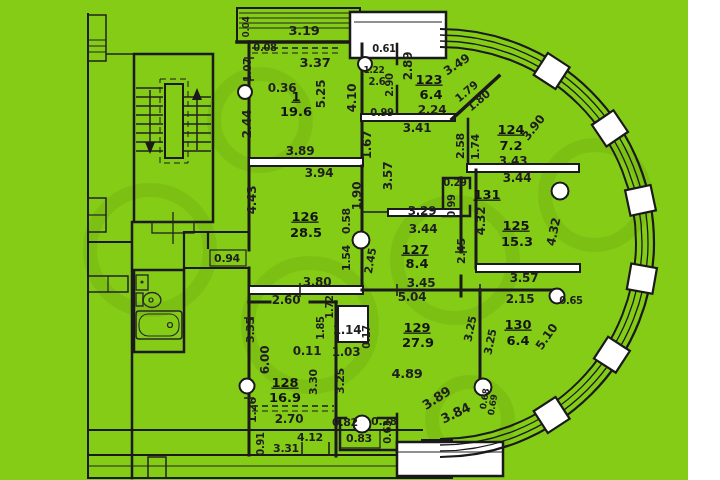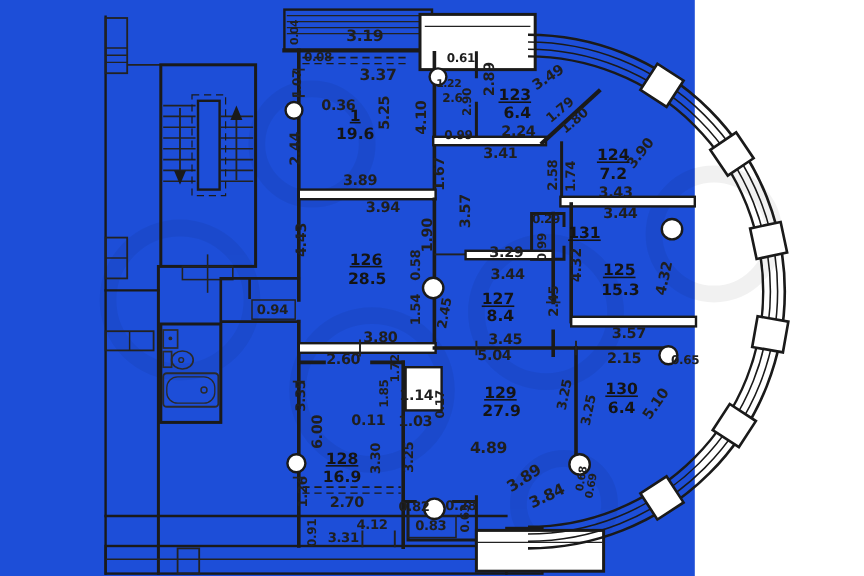--- a/index.html
+++ b/index.html
@@ -1,17 +1,17 @@
 <!DOCTYPE html>
 <html><head>
 <meta charset="utf-8">
 <style>
   html,body{margin:0;padding:0;background:#ffffff;}
   body{width:720px;height:480px;overflow:hidden;font-family:"DejaVu Sans","Liberation Sans",sans-serif;}
-  #plan-wrap{position:relative;width:579px;height:480px;background:#1d4ed8;}
+  #plan-wrap{position:relative;width:688px;height:480px;background:#84cc16;}
   svg{display:block}
   .dim{fill:#1f1f1f;font-weight:700;letter-spacing:-0.3px;}
   .room-num{fill:#141414;font-weight:700;text-decoration:underline;}
   .room-area{fill:#141414;font-weight:700;}
   .wall{stroke:#1a1a1a;fill:none;stroke-linecap:square;}
   .wfill{stroke:#1a1a1a;fill:#ffffff;}
   .thin{stroke:#222;fill:none;}
   .fix{stroke:#2a2a2a;fill:none;}
   .col{stroke:#1a1a1a;fill:#ffffff;}
   .dash{stroke:#1a1a1a;fill:none;stroke-dasharray:6 4;}

